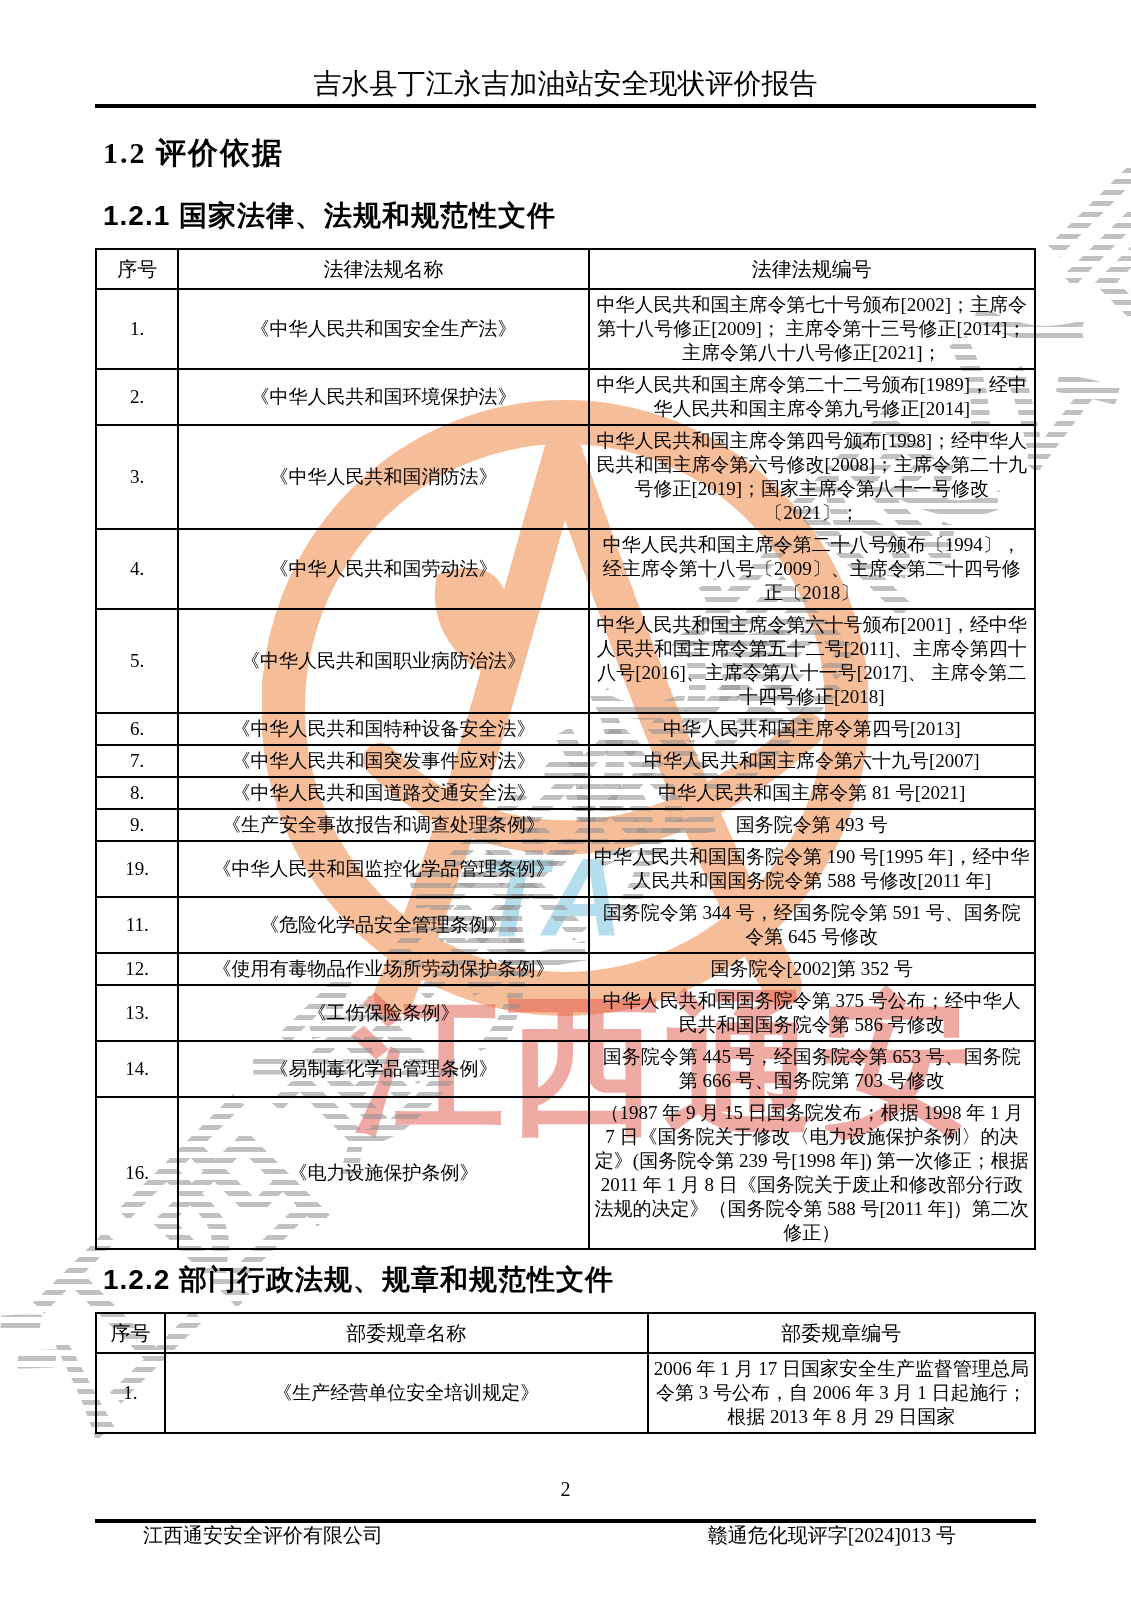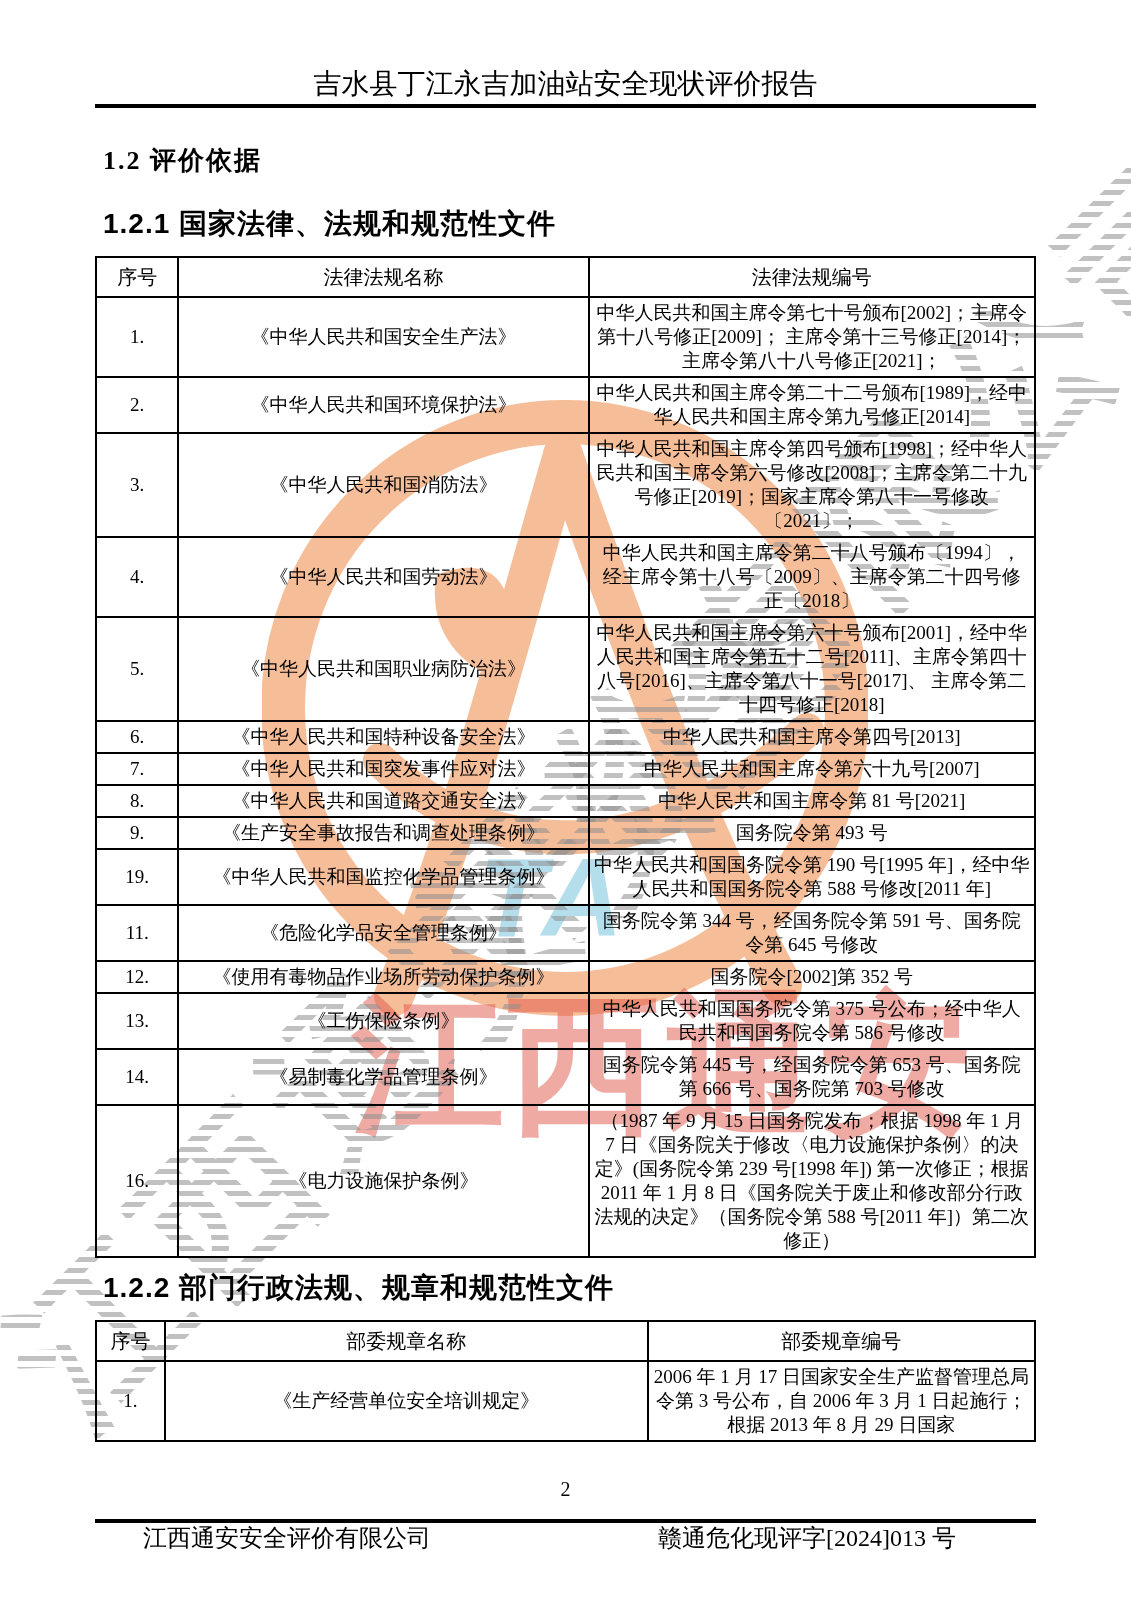--- a/index.html
+++ b/index.html
@@ -39,21 +39,21 @@
     -webkit-background-clip:text;background-clip:text;color:transparent;
     opacity:.55;
   }
   .wm-diag1{left:-120px;top:920px;transform:rotate(-45deg);transform-origin:center;}
   .wm-diag2{left:290px;top:480px;transform:rotate(-45deg);transform-origin:center;}
   
   .content{position:absolute;left:95px;top:0;width:941px;z-index:1;}
   .running-header{margin-top:70px;text-align:center;font-size:28px;line-height:28px;}
   .header-rule{border:none;border-top:4px solid #000;margin:6px 0 0 0;}
   h1.sec{
-    margin:36px 0 0 8px;font-size:26px;line-height:34px;font-weight:bold;
+    margin:28px 0 0 8px;font-size:30px;line-height:34px;font-weight:bold;
     font-family:"Liberation Serif","DejaVu Serif",serif;letter-spacing:2px;
   }
   h2.sec{
     margin:30px 0 16px 8px;font-size:28px;line-height:32px;font-weight:bold;
     font-family:"Liberation Sans","DejaVu Sans",sans-serif;letter-spacing:1px;
   }
   h2.sec2{margin:14px 0 16px 8px;}
   table.doc{
     width:100%;border-collapse:collapse;table-layout:fixed;
     font-size:19px;line-height:24px;
@@ -76,21 +76,21 @@
     position:absolute;left:0;top:1478px;width:100%;
     text-align:center;font-size:20px;z-index:1;
   }
   .footer-rule{
     position:absolute;left:95px;top:1511px;width:941px;
     border:none;border-top:4px solid #000;z-index:1;
   }
   .footer-line{
     position:absolute;left:95px;top:1522px;width:941px;
     display:flex;justify-content:space-between;
-    font-size:24px;z-index:1;
+    font-size:20px;z-index:1;
   }
   .footer-line .fl-left{padding-left:48px;}
   .footer-line .fl-right{padding-right:80px;}
 </style>
 </head>
 <body>
 
 <div class="page">
 
   <div class="watermark">

